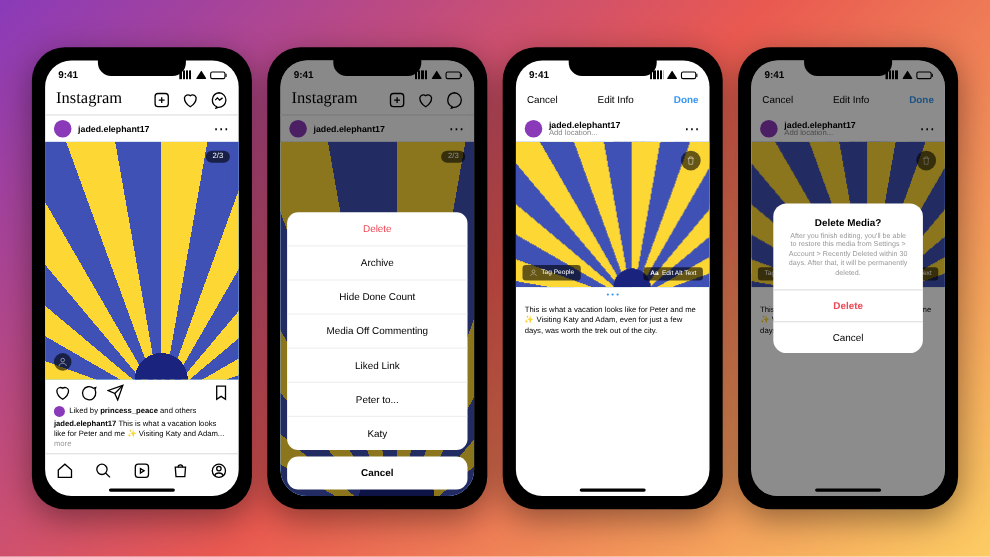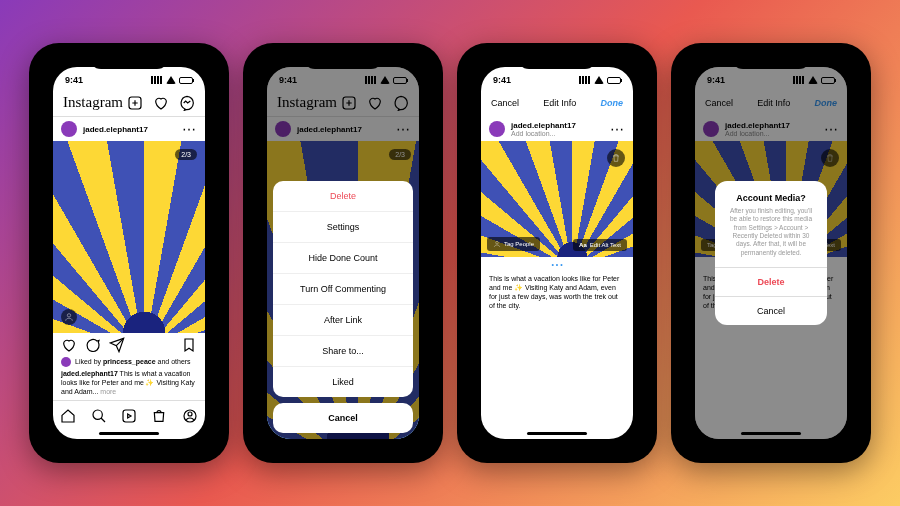--- a/index.html
+++ b/index.html
@@ -6,21 +6,21 @@
   body {
     width: 900px; height: 506px;
     background: linear-gradient(135deg, #8a3ab9 0%, #e95950 50%, #fccc63 100%);
     display: flex; justify-content: center; align-items: center;
     font-family: -apple-system, Helvetica, Arial, sans-serif;
     gap: 14px;
   }
   .phone {
     width: 200px; height: 420px;
     background: #000; border-radius: 30px;
-    padding: 24px; position: relative;
+    padding: 12px; position: relative;
     box-shadow: 0 8px 30px rgba(0,0,0,0.4);
   }
   .notch {
     position: absolute; top: 8px; left: 50%; transform: translateX(-50%);
     width: 80px; height: 18px; background: #000;
     border-radius: 0 0 12px 12px; z-index: 50;
   }
   .screen {
     width: 100%; height: 100%; background: #fff;
     border-radius: 24px; overflow: hidden; position: relative;
@@ -91,21 +91,21 @@
   .tab-bar {
     height: 30px; border-top: 0.5px solid #ddd;
     display: flex; justify-content: space-around; align-items: center;
   }
   .tab-bar .icon svg { width: 18px; height: 18px; }
   .home-ind{height:3px;width:60px;background:#000;border-radius:2px;margin:2px auto 4px;}
 
   .edit-header{height:28px;display:flex;justify-content:space-between;align-items:center;
     padding:0 10px;font-size:9px;}
   .edit-title{font-weight:400;}
-  .done{color:#3897f0;font-weight:600;font-style:italic;}
+  .done{color:#3897f0;font-weight:600;}
 
   .overlay{position:absolute;inset:0;background:rgba(0,0,0,0.45);z-index:20;
     display:flex;flex-direction:column;justify-content:flex-end;padding:6px;}
   .sheet{background:#fff;border-radius:10px;overflow:hidden;margin-bottom:6px;}
   .sheet-item{padding:10px;text-align:center;font-size:9px;border-bottom:0.5px solid #eee;}
   .sheet-item:last-child{border:none;}
   .sheet-item.red{color:#ed4956;font-weight:500;}
   .cancel-sheet{background:#fff;border-radius:10px;padding:10px;text-align:center;
     font-size:9px;font-weight:600;}
 
@@ -274,26 +274,26 @@
       <span class="avatar"></span>
       <span class="uname">jaded.elephant17</span>
       <span class="dots">⋯</span>
     </div>
     <div class="post-img">
       <span class="counter">2/3</span>
     </div>
     <div class="overlay">
       <div class="sheet">
         <div class="sheet-item red">Delete</div>
-        <div class="sheet-item">Settings</div>
+        <div class="sheet-item">Archive</div>
         <div class="sheet-item">Hide Done Count</div>
-        <div class="sheet-item">Turn Off Commenting</div>
-        <div class="sheet-item">After Link</div>
-        <div class="sheet-item">Share to...</div>
-        <div class="sheet-item">Liked</div>
+        <div class="sheet-item">Media Off Commenting</div>
+        <div class="sheet-item">Liked Link</div>
+        <div class="sheet-item">Peter to...</div>
+        <div class="sheet-item">Katy</div>
       </div>
       <div class="cancel-sheet">Cancel</div>
     </div>
   </div>
 </div>
 
 <div class="phone">
   <div class="notch"></div>
   <div class="screen">
     <div class="status-bar">
@@ -373,20 +373,20 @@
           <b>Aa </b>
           <span>Edit Alt Text</span>
         </span>
     </div>
     <div class="page-dots">• • •</div>
     <div class="caption" style="font-size:7px;">This is what a vacation looks like for Peter and me ✨ Visiting Katy and Adam, even for just a few days, was worth the trek out of the city.</div>
     <div style="flex:1"></div>
     <div class="home-ind"></div>
     <div class="dialog-wrap">
       <div class="dialog">
-        <div class="dialog-title">Account Media?</div>
+        <div class="dialog-title">Delete Media?</div>
         <div class="dialog-body">After you finish editing, you'll be able to restore this media from Settings &gt; Account &gt; Recently Deleted within 30 days. After that, it will be permanently deleted.</div>
         <div class="dialog-btn red">Delete</div>
         <div class="dialog-btn">Cancel</div>
       </div>
     </div>
   </div>
 </div>
 
 </body></html>

